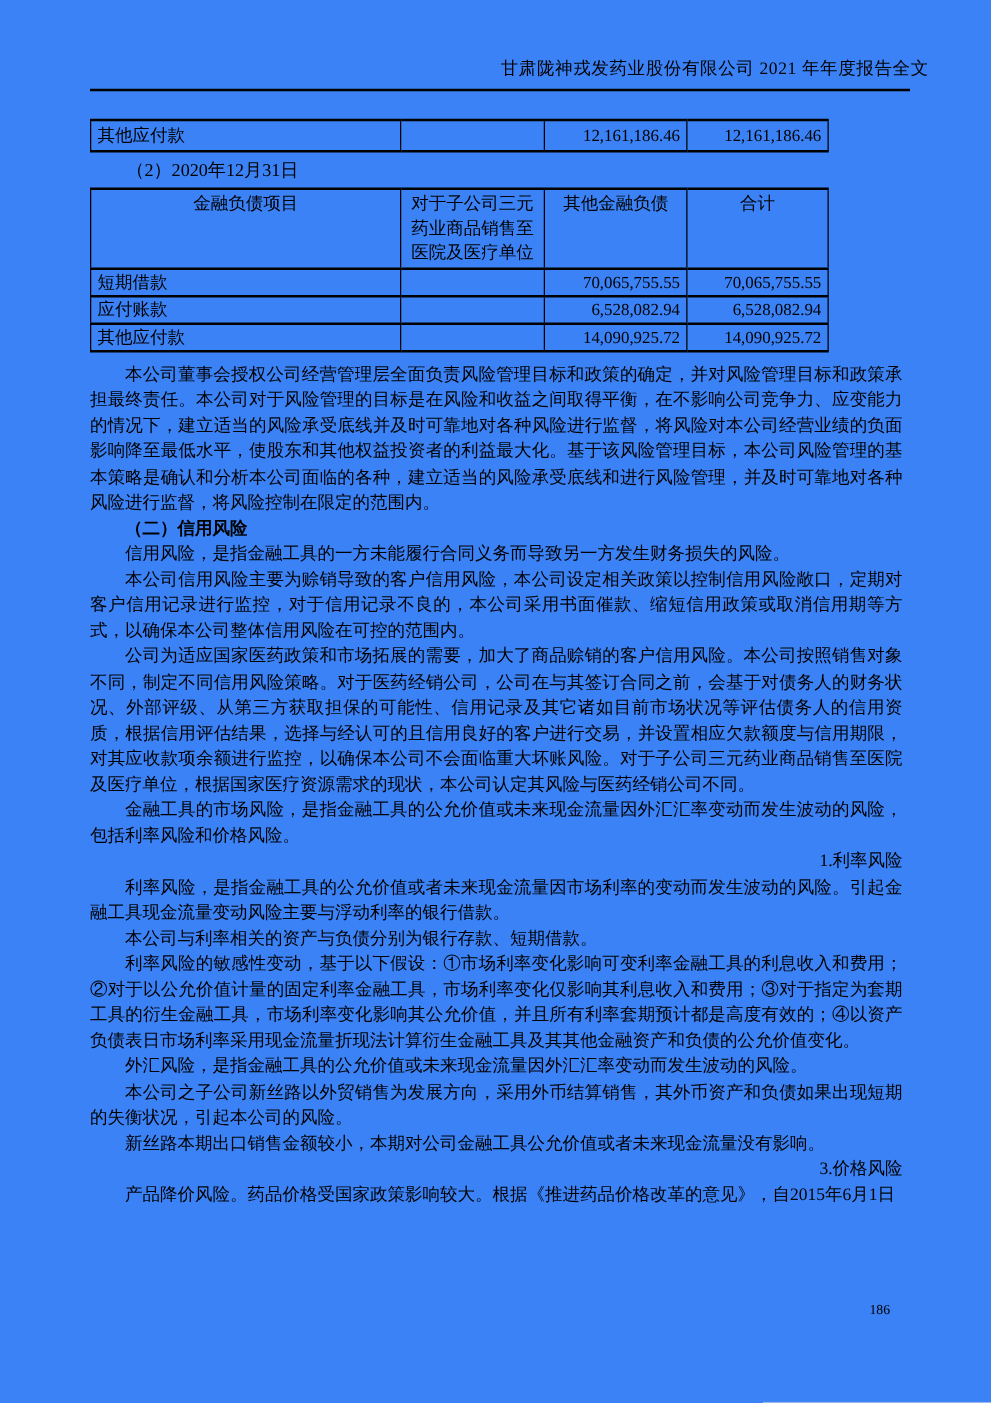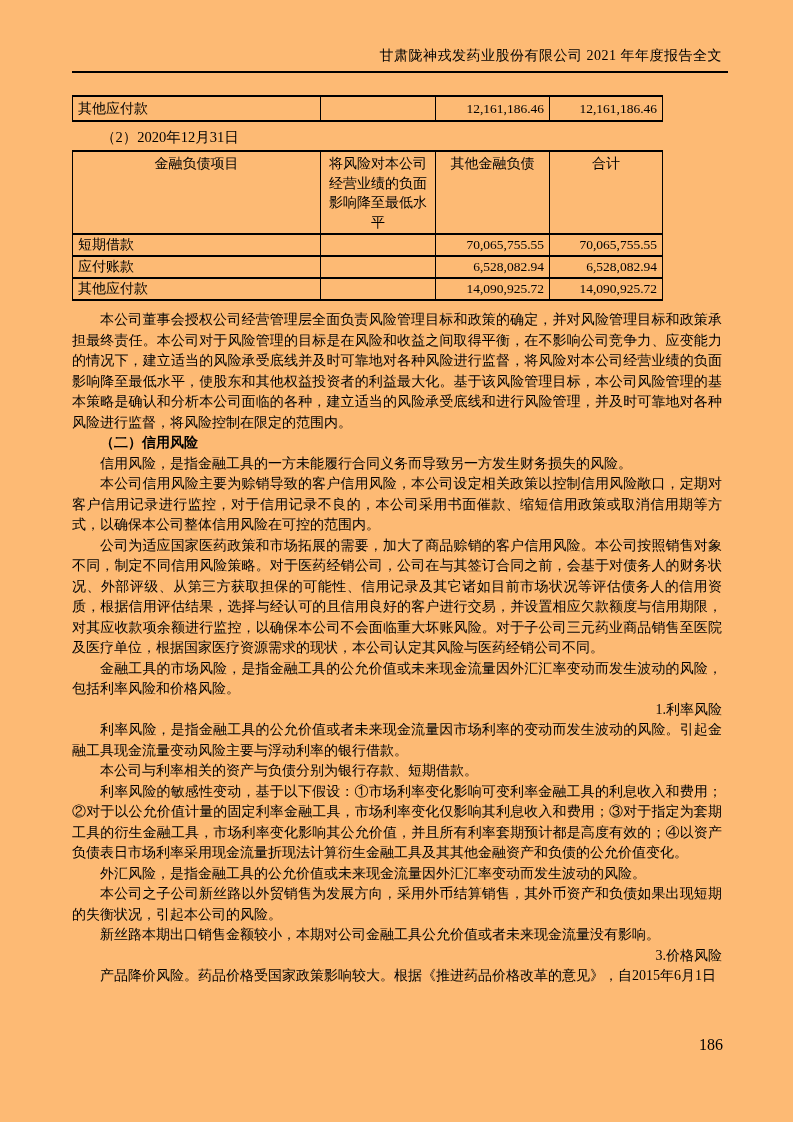--- a/index.html
+++ b/index.html
@@ -5,23 +5,23 @@
   html, body {
     margin: 0;
     padding: 0;
     background: #e8e8e8;
   }
   .page {
     position: relative;
     width: 793px;
     height: 1122px;
     margin: 0 auto;
-    background: #fdba74;
+    background: #3b82f6;
     box-sizing: border-box;
-    padding: 47px 71px 0 72px;
+    padding: 47px 50px 0 72px;
     font-family: "Liberation Serif", "DejaVu Serif", serif;
     color: #000000;
     overflow: hidden;
   }
   .doc-header {
     text-align: right;
     font-size: 14px;
     line-height: 18px;
     letter-spacing: 0.5px;
   }
@@ -80,23 +80,23 @@
   }
   .paragraphs p.heading {
     font-weight: bold;
     text-align: left;
   }
   .paragraphs p.subhead {
     text-align: right;
   }
   .page-number {
     position: absolute;
-    right: 70px;
+    right: 81px;
     bottom: 68px;
-    font-size: 16px;
+    font-size: 11px;
     font-family: Liberation Serif, serif;
   }
 </style>
 </head>
 <body>
 
 <div class="page">
 
   <div class="doc-header">
     <span>甘肃陇神戎发药业股份有限公司 2021 年年度报告全文</span>
@@ -125,21 +125,21 @@
   <table class="fin-table t2">
     <colgroup>
         <col class="c1">
         <col class="c2">
         <col class="c3">
         <col class="c4">
       </colgroup>
     <thead>
       <tr>
         <th>金融负债项目</th>
-        <th>将风险对本公司经营业绩的负面影响降至最低水平</th>
+        <th>对于子公司三元药业商品销售至医院及医疗单位</th>
         <th>其他金融负债</th>
         <th>合计</th>
       </tr>
     </thead>
     <tbody>
       <tr>
         <td class="cell-item">短期借款</td>
         <td class="cell-num"></td>
         <td class="cell-num">70,065,755.55</td>
         <td class="cell-num">70,065,755.55</td>

